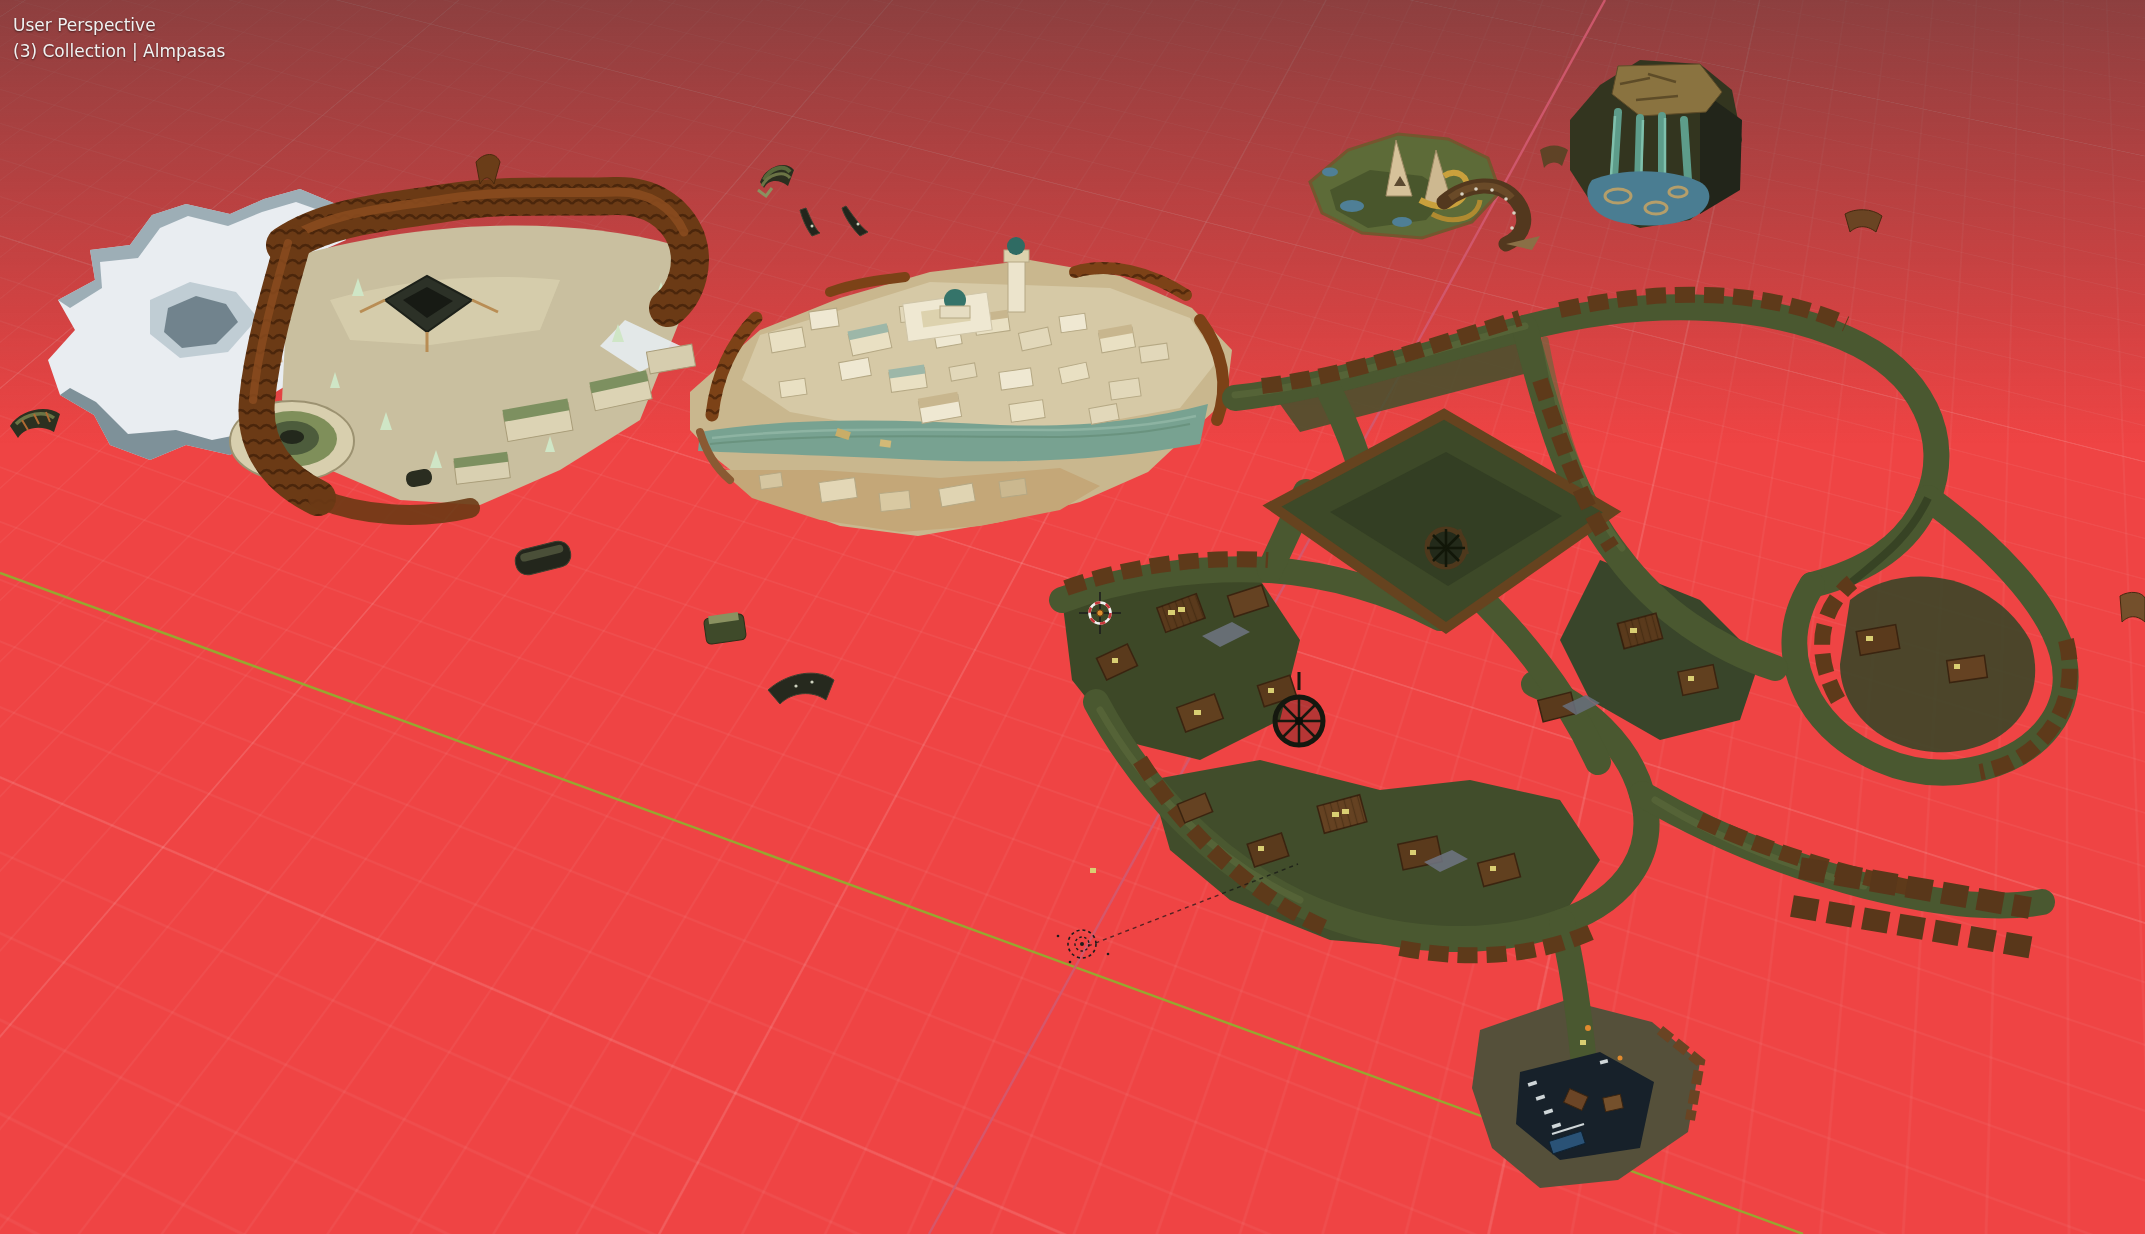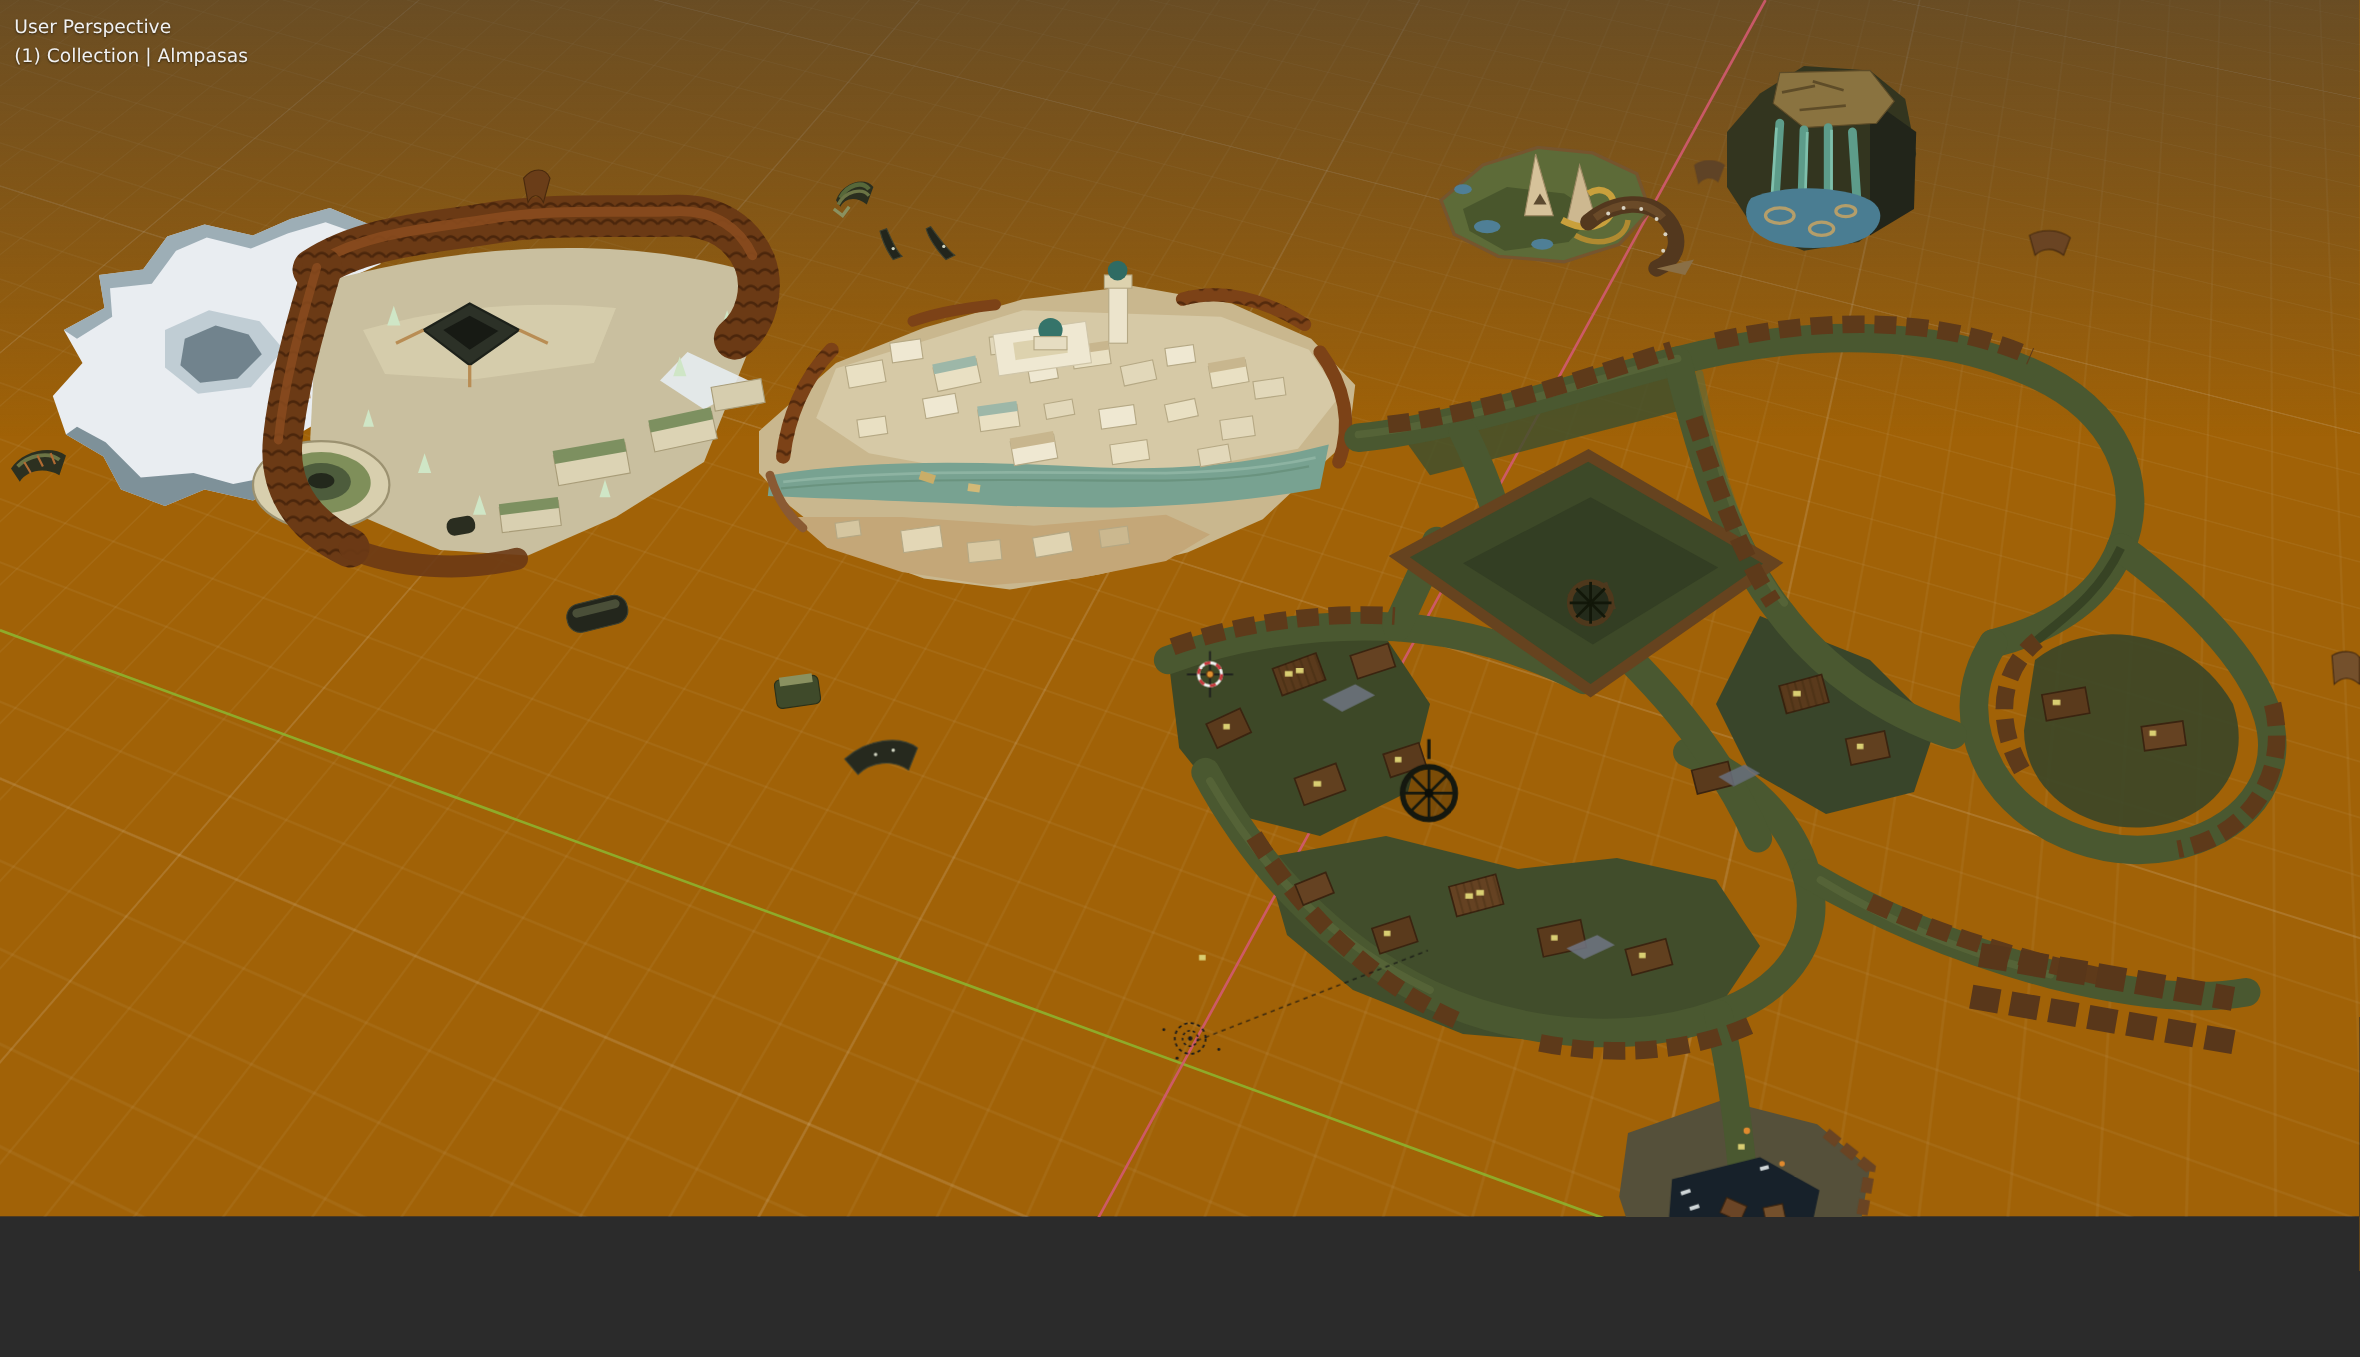--- a/index.html
+++ b/index.html
@@ -1,18 +1,18 @@
 <!DOCTYPE html>
 <html><head>
 <meta charset="utf-8">
 <style>
   html,body{margin:0;padding:0;background:#2b2b2b;}
   .stage{
-    position:relative;width:2145px;height:1106px;overflow:hidden;
-    background:#a16207;font-family:"DejaVu Sans",sans-serif;
+    position:relative;width:2145px;height:1234px;overflow:hidden;
+    background:#ef4444;font-family:"DejaVu Sans",sans-serif;
   }
   
   .gridwrap{position:absolute;inset:0;perspective:1500px;perspective-origin:50% 46%;overflow:hidden;}
   .gridplane{
     position:absolute;left:50%;top:54%;width:5000px;height:3400px;
     margin-left:-2500px;margin-top:-1700px;
     transform:rotateX(38deg) rotateZ(22deg);
     background-image:
       repeating-linear-gradient(90deg, rgba(255,255,255,0.085) 0px, rgba(255,255,255,0.085) 2.2px, transparent 2.2px, transparent 600px),
       repeating-linear-gradient(0deg,  rgba(255,255,255,0.085) 0px, rgba(255,255,255,0.085) 2.2px, transparent 2.2px, transparent 600px),
@@ -428,16 +428,16 @@
       <line x1="-21" y1="0" x2="21" y2="0" stroke="#1d1d1d" stroke-width="1.6"></line>
       <line x1="0" y1="-21" x2="0" y2="21" stroke="#1d1d1d" stroke-width="1.6"></line>
       <circle r="10.5" fill="none" stroke-width="2.6" stroke="#f2f2f2"></circle>
       <circle r="10.5" fill="none" stroke-width="2.6" stroke-dasharray="5.5 5.5" stroke="#c8373b"></circle>
       <circle r="3.2" stroke="#5c3812" stroke-width="1" fill="#e0902f"></circle>
     </g>
   </svg>
 
   <div class="hud">
     <span class="l1">User Perspective</span>
-    <span class="l2">(1) Collection | Almpasas</span>
+    <span class="l2">(3) Collection | Almpasas</span>
   </div>
 
 </div>
 
 </body></html>

